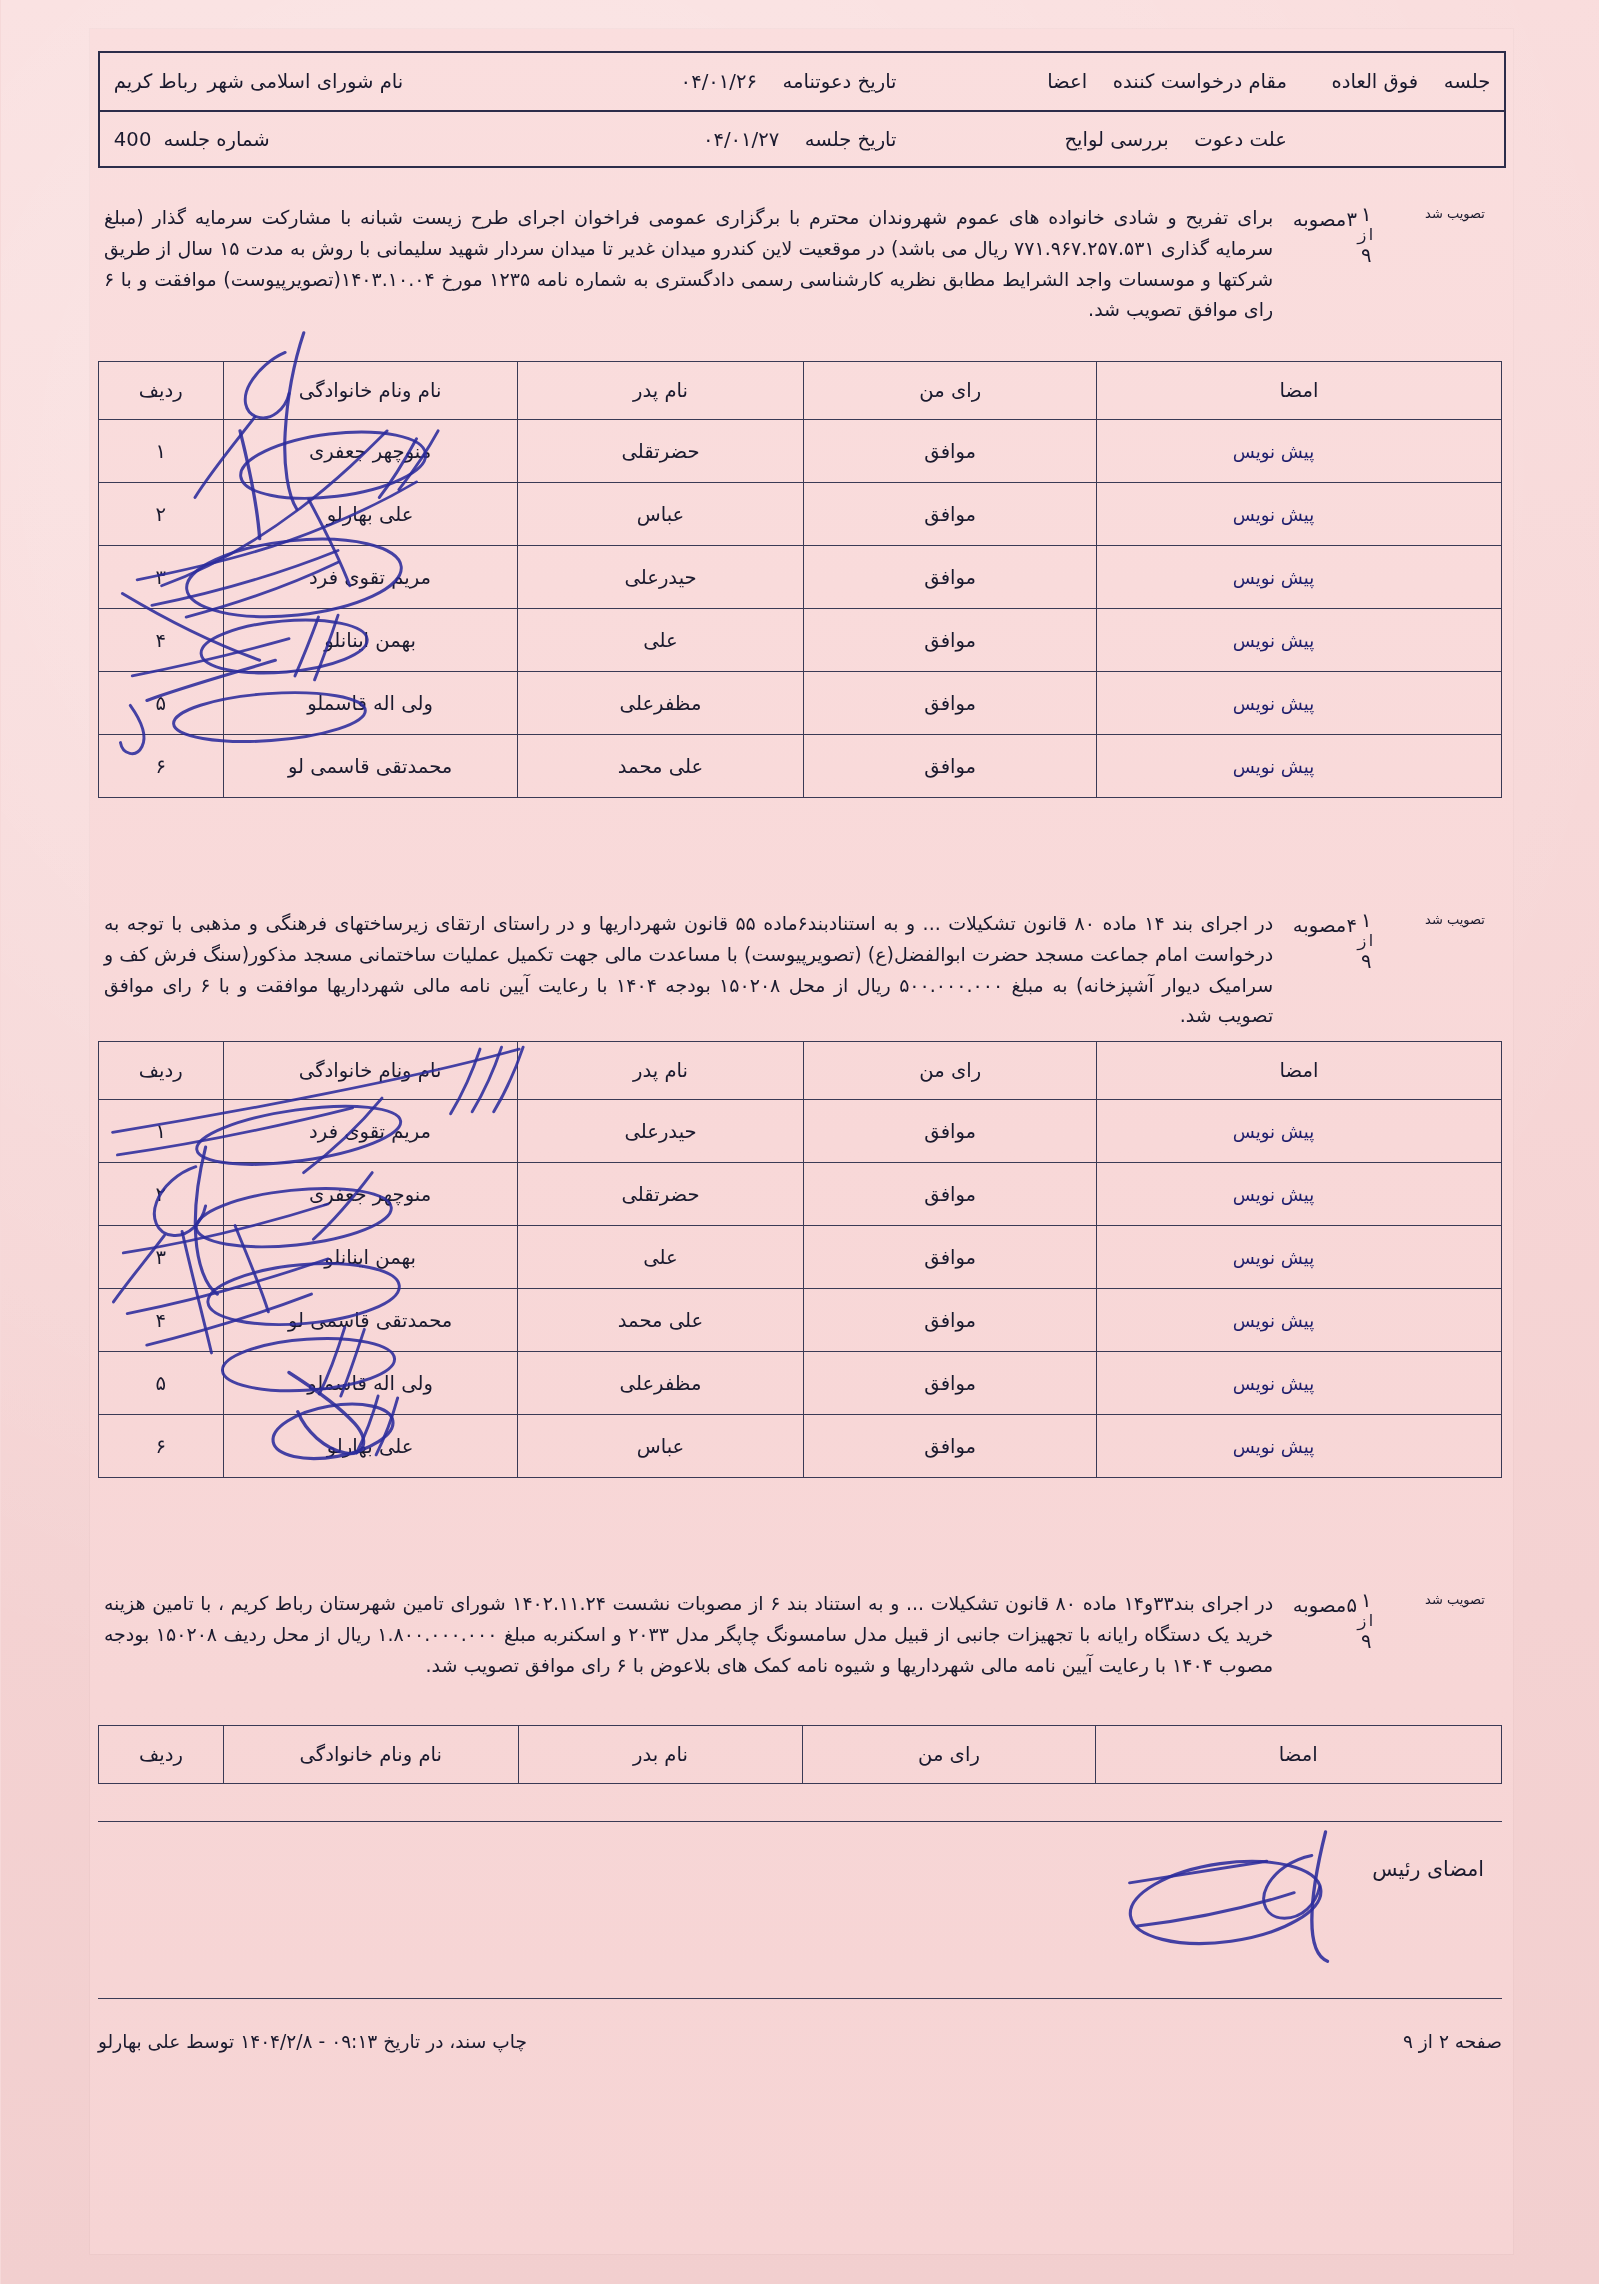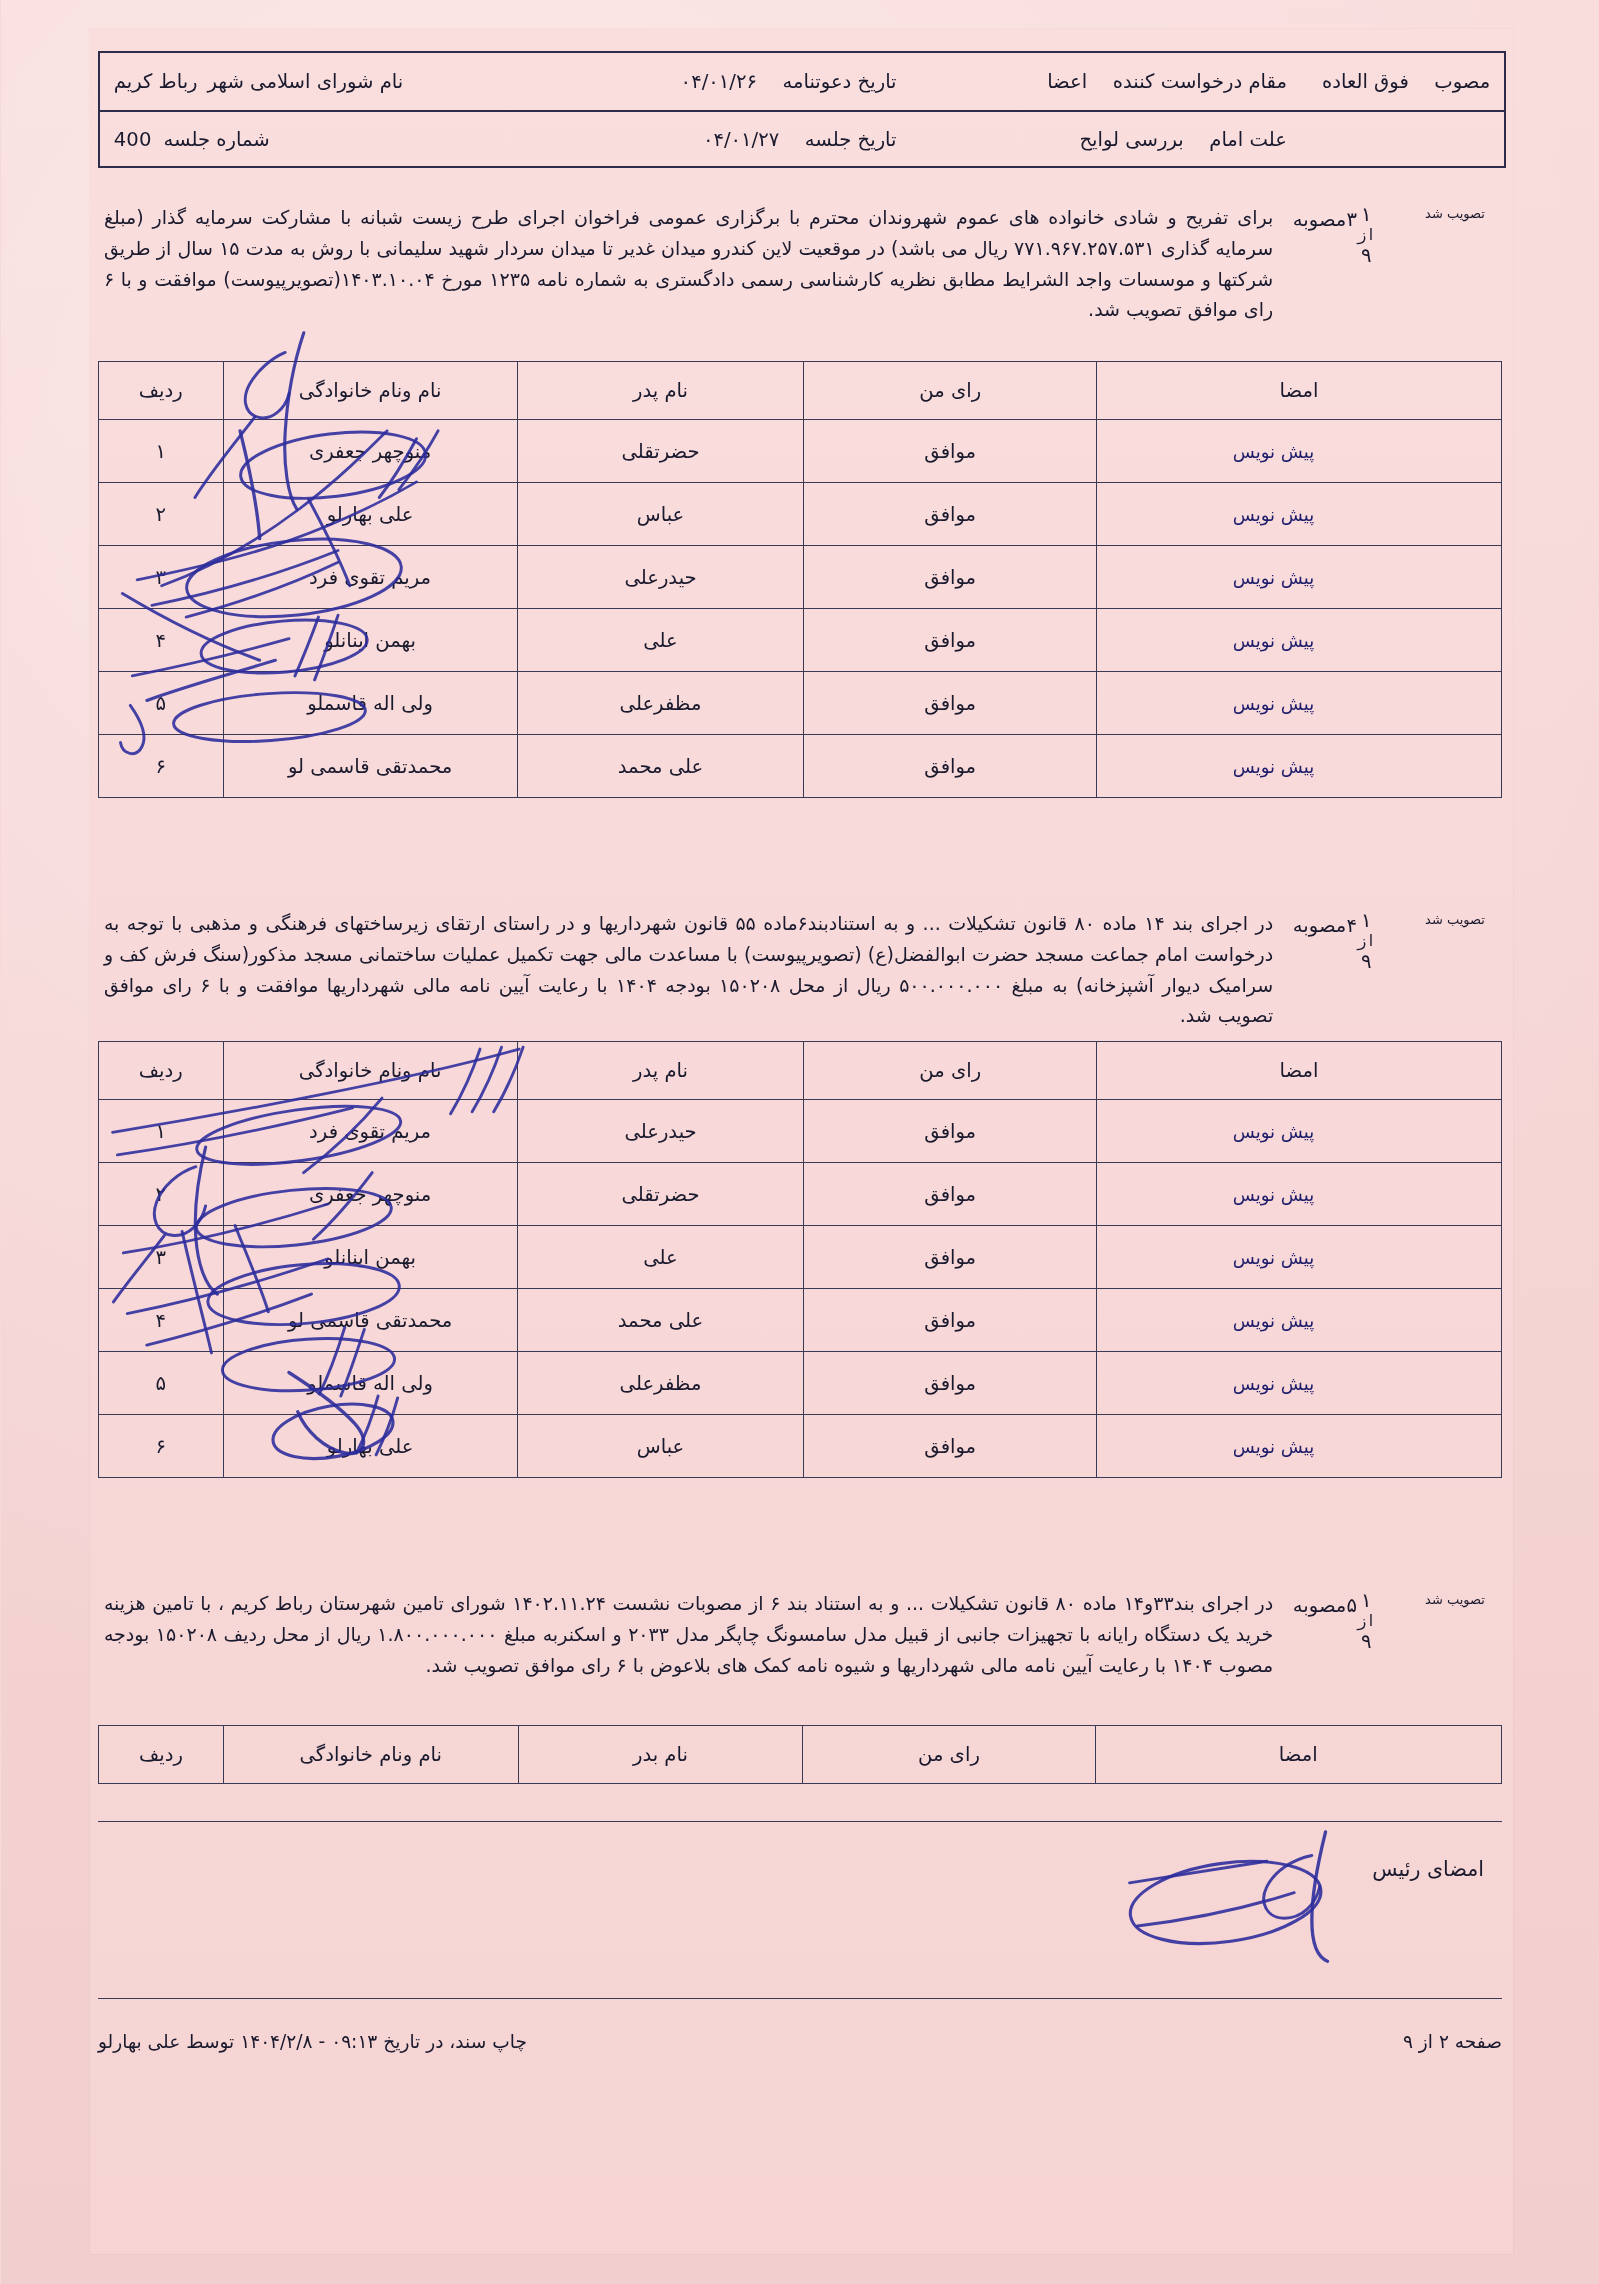--- a/index.html
+++ b/index.html
@@ -175,40 +175,40 @@
 </style>
 </head>
 <body>
 
 <div class="page">
   <div class="sheet"></div>
 
   <div class="hdr">
     <div class="hdr-row top" style="border-bottom:2px solid #2d2d4a;">
       <div class="hdr-cell c-last">
-        <span class="hdr-label">مصوب</span>
+        <span class="hdr-label">جلسه</span>
         <span class="hdr-value">فوق العاده</span>
       </div>
       <div class="hdr-cell c-req">
         <span class="hdr-label">مقام درخواست کننده</span>
         <span class="hdr-value">اعضا</span>
       </div>
       <div class="hdr-cell c-date">
         <span class="hdr-label">تاریخ دعوتنامه</span>
         <span class="hdr-value">۰۴/۰۱/۲۶</span>
       </div>
       <div class="hdr-cell c-title" style="width:auto;flex:1;justify-content:flex-end;">
         <span class="hdr-label">نام  شورای اسلامی شهر</span>
         <span class="hdr-value" style="margin-right:10px;">رباط کریم</span>
       </div>
     </div>
     <div class="hdr-row">
       <div class="hdr-cell c-last"></div>
       <div class="hdr-cell c-req">
-        <span class="hdr-label">علت امام</span>
+        <span class="hdr-label">علت دعوت</span>
         <span class="hdr-value">بررسی لوایح</span>
       </div>
       <div class="hdr-cell c-date">
         <span class="hdr-label">تاریخ جلسه</span>
         <span class="hdr-value">۰۴/۰۱/۲۷</span>
       </div>
       <div class="hdr-cell" style="width:auto;flex:1;justify-content:flex-end;">
         <span class="hdr-label">شماره جلسه</span>
         <span class="hdr-value" style="margin-right:11.8px;">400</span>
       </div>

